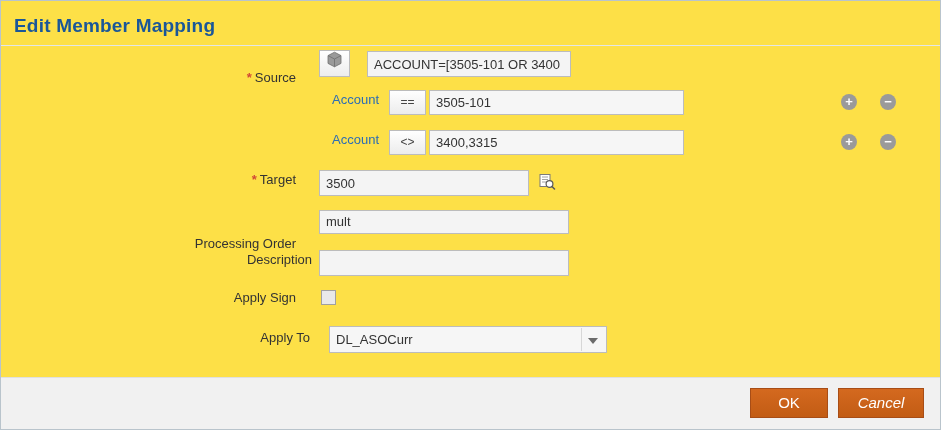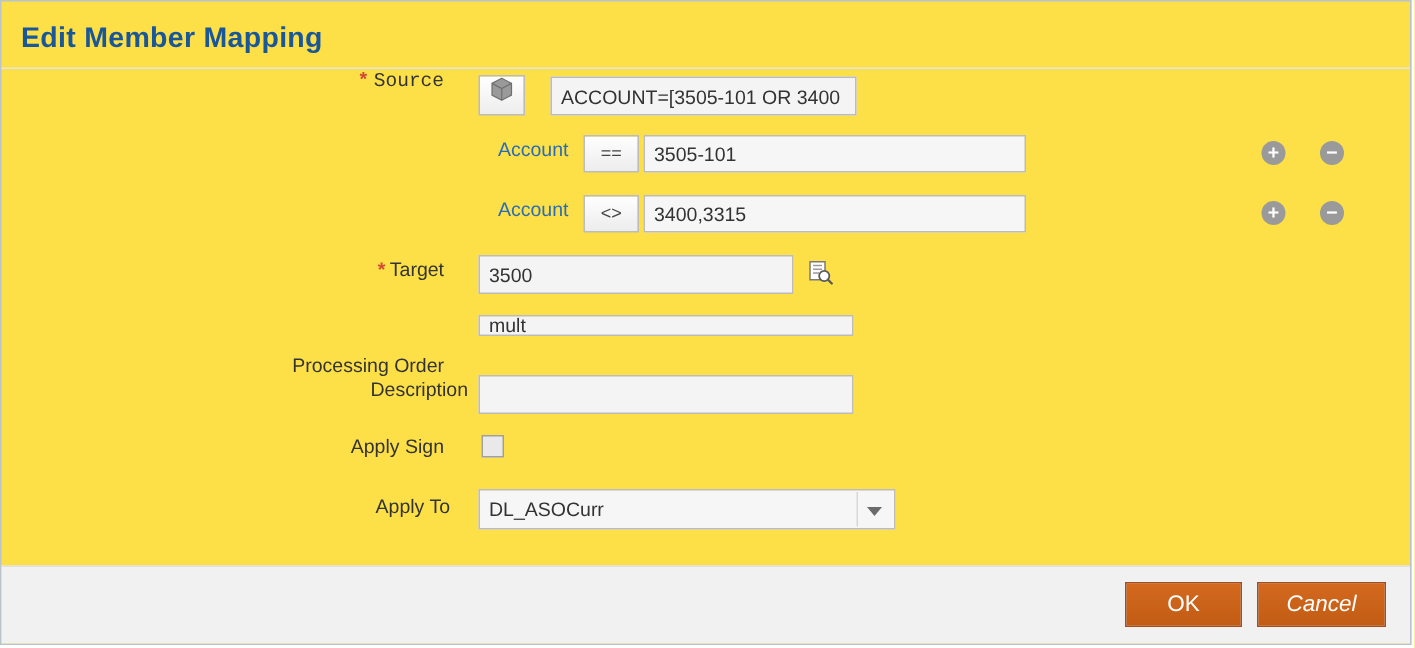--- a/index.html
+++ b/index.html
@@ -132,20 +132,21 @@
   .select {
     position: absolute;
     box-sizing: border-box;
     height: 27px;
     border: 1px solid #bcbcbc;
     background: #f6f6f6;
     font-size: 13px;
     line-height: 25px;
     padding: 0 6px;
     color: #333333;
+    margin-left: 10px;
   }
   .select .arrow {
     position: absolute;
     right: 8px;
     top: 11px;
     width: 0;
     height: 0;
     border-left: 5px solid transparent;
     border-right: 5px solid transparent;
     border-top: 6px solid #6b6b6b;
@@ -188,21 +189,21 @@
 <body>
 
 <div class="dialog">
 
   <div class="dialog-title">Edit Member Mapping</div>
   <div class="separator"></div>
 
   <div class="form">
 
     <div class="row" style="height:32px;">
-      <div class="label" style="left:0; top:0; width:295px;font-family:Liberation Mono, monospace;">
+      <div class="label" style="left:0; top:24px; width:295px;">
         <span class="req">*</span><span>Source</span>
       </div>
       <div class="cube-btn" style="left:318px; top:4px;">
         <svg width="17" height="17" viewBox="0 0 17 17" aria-hidden="true">
           <path d="M8.5 1.2 15 4.6v7.8L8.5 15.8 2 12.4V4.6z" fill="#9a9a9a" stroke="#6f6f6f" stroke-width="0.8" stroke-linejoin="round"></path>
           <path d="M2 4.6 8.5 8 15 4.6M8.5 8v7.8" fill="none" stroke="#6f6f6f" stroke-width="0.8"></path>
         </svg>
       </div>
       <input class="txt" style="left: 366px; top: 5px; width: 204px; height: 26px; line-height: 24px;" readonly="" value="ACCOUNT=[3505-101 OR 3400">
     </div>
@@ -233,35 +234,35 @@
           <rect x="2" y="1.5" width="10" height="12" fill="#ffffff" stroke="#7b7b7b" stroke-width="1"></rect>
           <path d="M4 4h6M4 6.5h6M4 9h4" stroke="#9a9a9a" stroke-width="0.9"></path>
           <circle cx="11.5" cy="11" r="3.4" fill="#ffffff" stroke="#5a5a5a" stroke-width="1.2"></circle>
           <path d="M14 13.5 16.5 16" stroke="#5a5a5a" stroke-width="1.6" stroke-linecap="round"></path>
         </svg>
       </div>
     </div>
 
     <div class="row" style="height:32px; margin-top:8px;">
       <div class="label" style="left:0; top:6px; width:295px;margin-top:24px;">Processing Order</div>
-      <input class="txt" style="left: 318px; top: 4px; width: 250px; height: 14px; line-height: 24px;" value="mult">
+      <input class="txt" style="left: 318px; top: 4px; width: 250px; height: 24px; line-height: 24px;" value="mult">
     </div>
 
     <div class="row" style="height:32px; margin-top:8px;">
       <div class="label" style="left:16px; top:6px; width:295px;">Description</div>
       <input class="txt" style="left: 318px; top: 4px; width: 250px; height: 26px; line-height: 24px;" value="">
     </div>
 
     <div class="row" style="height:28px; margin-top:8px;">
       <div class="label" style="left:0; top:4px; width:295px;">Apply Sign</div>
       <div class="checkbox" style="left:320px; top:4px;"></div>
     </div>
 
     <div class="row" style="height:32px; margin-top:8px;">
-      <div class="label" style="left:4px; top:8px; width:295px;">Apply To</div>
+      <div class="label" style="left:14px; top:8px; width:295px;">Apply To</div>
       <div class="select" style="left:318px; top:4px; width:278px;">
         <span>DL_ASOCurr</span>
         <span class="sep"></span>
         <span class="arrow"></span>
       </div>
     </div>
 
   </div>
 
   <div class="footer">

